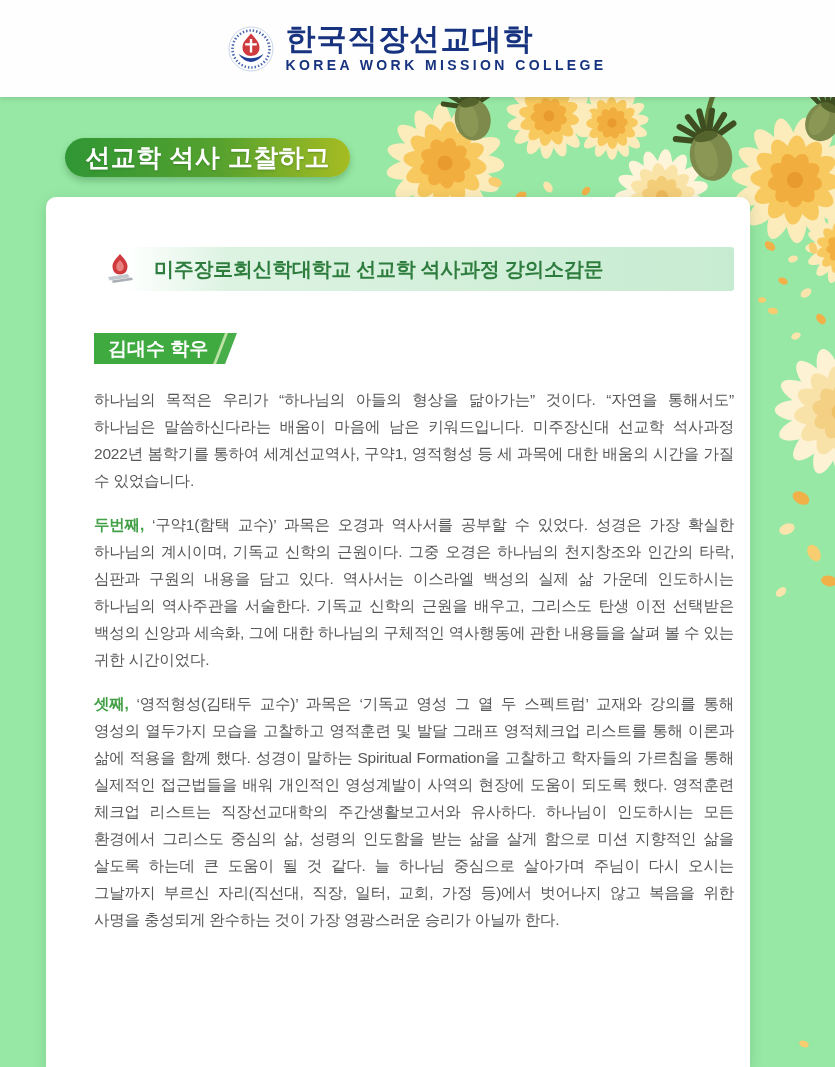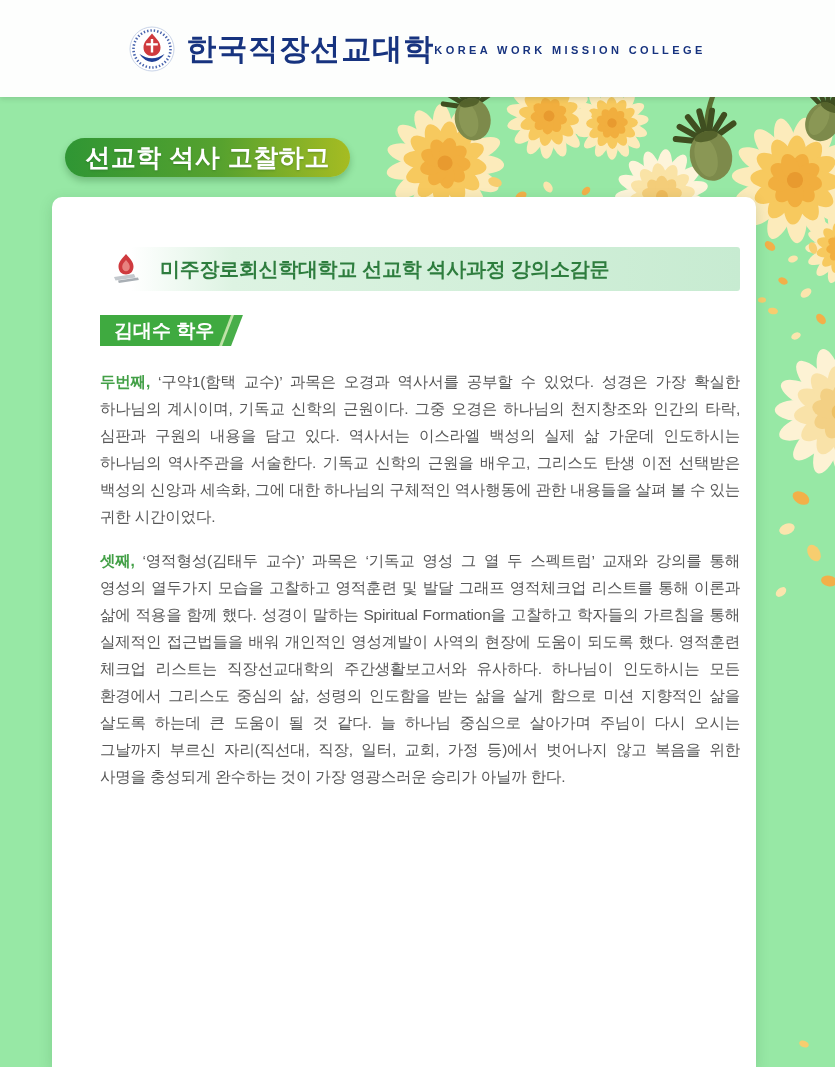--- a/index.html
+++ b/index.html
@@ -10,42 +10,42 @@
   }
   
   #deco{position:absolute;left:0;top:0;width:835px;height:1067px;pointer-events:none;z-index:1;}
   
   .header{
     position:absolute;left:0;top:0;width:835px;height:97px;background:#fdfefd;z-index:6;
     box-shadow:0 2px 5px rgba(60,90,60,.18);
     display:flex;align-items:center;justify-content:center;
   }
   .logo-wrap{display:flex;align-items:center;gap:11px;}
-  .logo-text-col{display:flex;flex-direction:row;align-items:center;}
+  .logo-text-col{display:flex;flex-direction:column;align-items:flex-start;}
   .logo-title{
     color:#17337f;font-size:30px;font-weight:800;letter-spacing:1px;line-height:30px;
   }
   .logo-sub{
-    color:#17337f;font-size:11px;font-weight:700;letter-spacing:3.4px;margin-top:3px;
+    color:#17337f;font-size:14px;font-weight:700;letter-spacing:3.4px;margin-top:3px;
   }
   
   .ribbon{
     position:absolute;left:65px;top:138px;width:285px;height:39px;z-index:4;
     background:linear-gradient(90deg,#2f9634 0%,#57a22e 55%,#a6bc22 100%);
     border-radius:20px;
     box-shadow:0 4px 7px rgba(20,80,25,.28);
     display:flex;align-items:center;justify-content:center;
   }
   .ribbon span{
     color:#ffffff;font-size:25px;font-weight:800;letter-spacing:.5px;
     text-shadow:0 1px 2px rgba(30,90,30,.35);
   }
   
   .card{
-    position:absolute;left:52px;top:197px;width:704px;height:870px;z-index:3;
+    position:absolute;left:46px;top:197px;width:704px;height:870px;z-index:3;
     background:#ffffff;border-radius:10px 10px 0 0;
     box-shadow:0 4px 14px rgba(35,95,45,.18);
   }
   .banner{
     margin:50px 0 0 51px;width:637px;height:44px;border-radius:3px;
     background:linear-gradient(90deg,#ffffff 0px,#ffffff 28px,#ddf3e2 130px,#c7ebd1 100%);
     display:flex;align-items:center;
   }
   .banner-icon{margin-left:6px;flex:0 0 34px;display:flex;align-items:center;justify-content:center;}
   .banner-title{
@@ -57,21 +57,21 @@
     background:#3faa40;color:#fff;font-size:19px;font-weight:800;
     padding:0 18px 0 14px;
     clip-path:polygon(0 0,100% 0,calc(100% - 12px) 100%,0 100%);
   }
   .badge-row{display:flex;align-items:center;}
   .badge-tail{
     width:9px;height:31px;margin-left:-7px;background:#3faa40;
     transform:skewX(-21deg);opacity:.95;
     border-left:3px solid #bfe3a6;
   }
-  .badge-1{margin-top:24px;}
+  .badge-1{margin-top:42px;}
   .body-text{
     margin:22px 0 0 48px;width:640px;
     color:#575757;font-size:15.5px;line-height:27px;
     text-align:justify;text-align-last:left;word-break:keep-all;letter-spacing:-.2px;
   }
   .body-text p{margin:0 0 17px 0;}
   .lead{color:#43a047;font-weight:700;}
 </style>
 </head>
 <body>
@@ -448,17 +448,18 @@
   </div>
 
   <div class="badge-row badge-1">
     <div class="author-badge">
       <span>김대수 학우</span>
     </div>
     <div class="badge-tail"></div>
   </div>
 
   <div class="body-text">
+    <p><span class="lead"></span><span>하나님의 목적은 우리가 “하나님의 아들의 형상을 닮아가는” 것이다. “자연을 통해서도” 하나님은 말씀하신다라는 배움이 마음에 남은 키워드입니다. 미주장신대 선교학 석사과정 2022년 봄학기를 통하여 세계선교역사, 구약1, 영적형성 등 세 과목에 대한 배움의 시간을 가질 수 있었습니다.</span></p>
     <p><span class="lead">두번째,</span><span> ‘구약1(함택 교수)’ 과목은 오경과 역사서를 공부할 수 있었다. 성경은 가장 확실한 하나님의 계시이며, 기독교 신학의 근원이다. 그중 오경은 하나님의 천지창조와 인간의 타락, 심판과 구원의 내용을 담고 있다. 역사서는 이스라엘 백성의 실제 삶 가운데 인도하시는 하나님의 역사주관을 서술한다. 기독교 신학의 근원을 배우고, 그리스도 탄생 이전 선택받은 백성의 신앙과 세속화, 그에 대한 하나님의 구체적인 역사행동에 관한 내용들을 살펴 볼 수 있는 귀한 시간이었다.</span></p>
     <p><span class="lead">셋째,</span><span> ‘영적형성(김태두 교수)’ 과목은 ‘기독교 영성 그 열 두 스펙트럼’ 교재와 강의를 통해 영성의 열두가지 모습을 고찰하고 영적훈련 및 발달 그래프 영적체크업 리스트를 통해 이론과 삶에 적용을 함께 했다. 성경이 말하는 Spiritual Formation을 고찰하고 학자들의 가르침을 통해 실제적인 접근법들을 배워 개인적인 영성계발이 사역의 현장에 도움이 되도록 했다. 영적훈련 체크업 리스트는 직장선교대학의 주간생활보고서와 유사하다. 하나님이 인도하시는 모든 환경에서 그리스도 중심의 삶, 성령의 인도함을 받는 삶을 살게 함으로 미션 지향적인 삶을 살도록 하는데 큰 도움이 될 것 같다. 늘 하나님 중심으로 살아가며 주님이 다시 오시는 그날까지 부르신 자리(직선대, 직장, 일터, 교회, 가정 등)에서 벗어나지 않고 복음을 위한 사명을 충성되게 완수하는 것이 가장 영광스러운 승리가 아닐까 한다.</span></p>
   </div>
 
 </div>
 
 </body></html>

